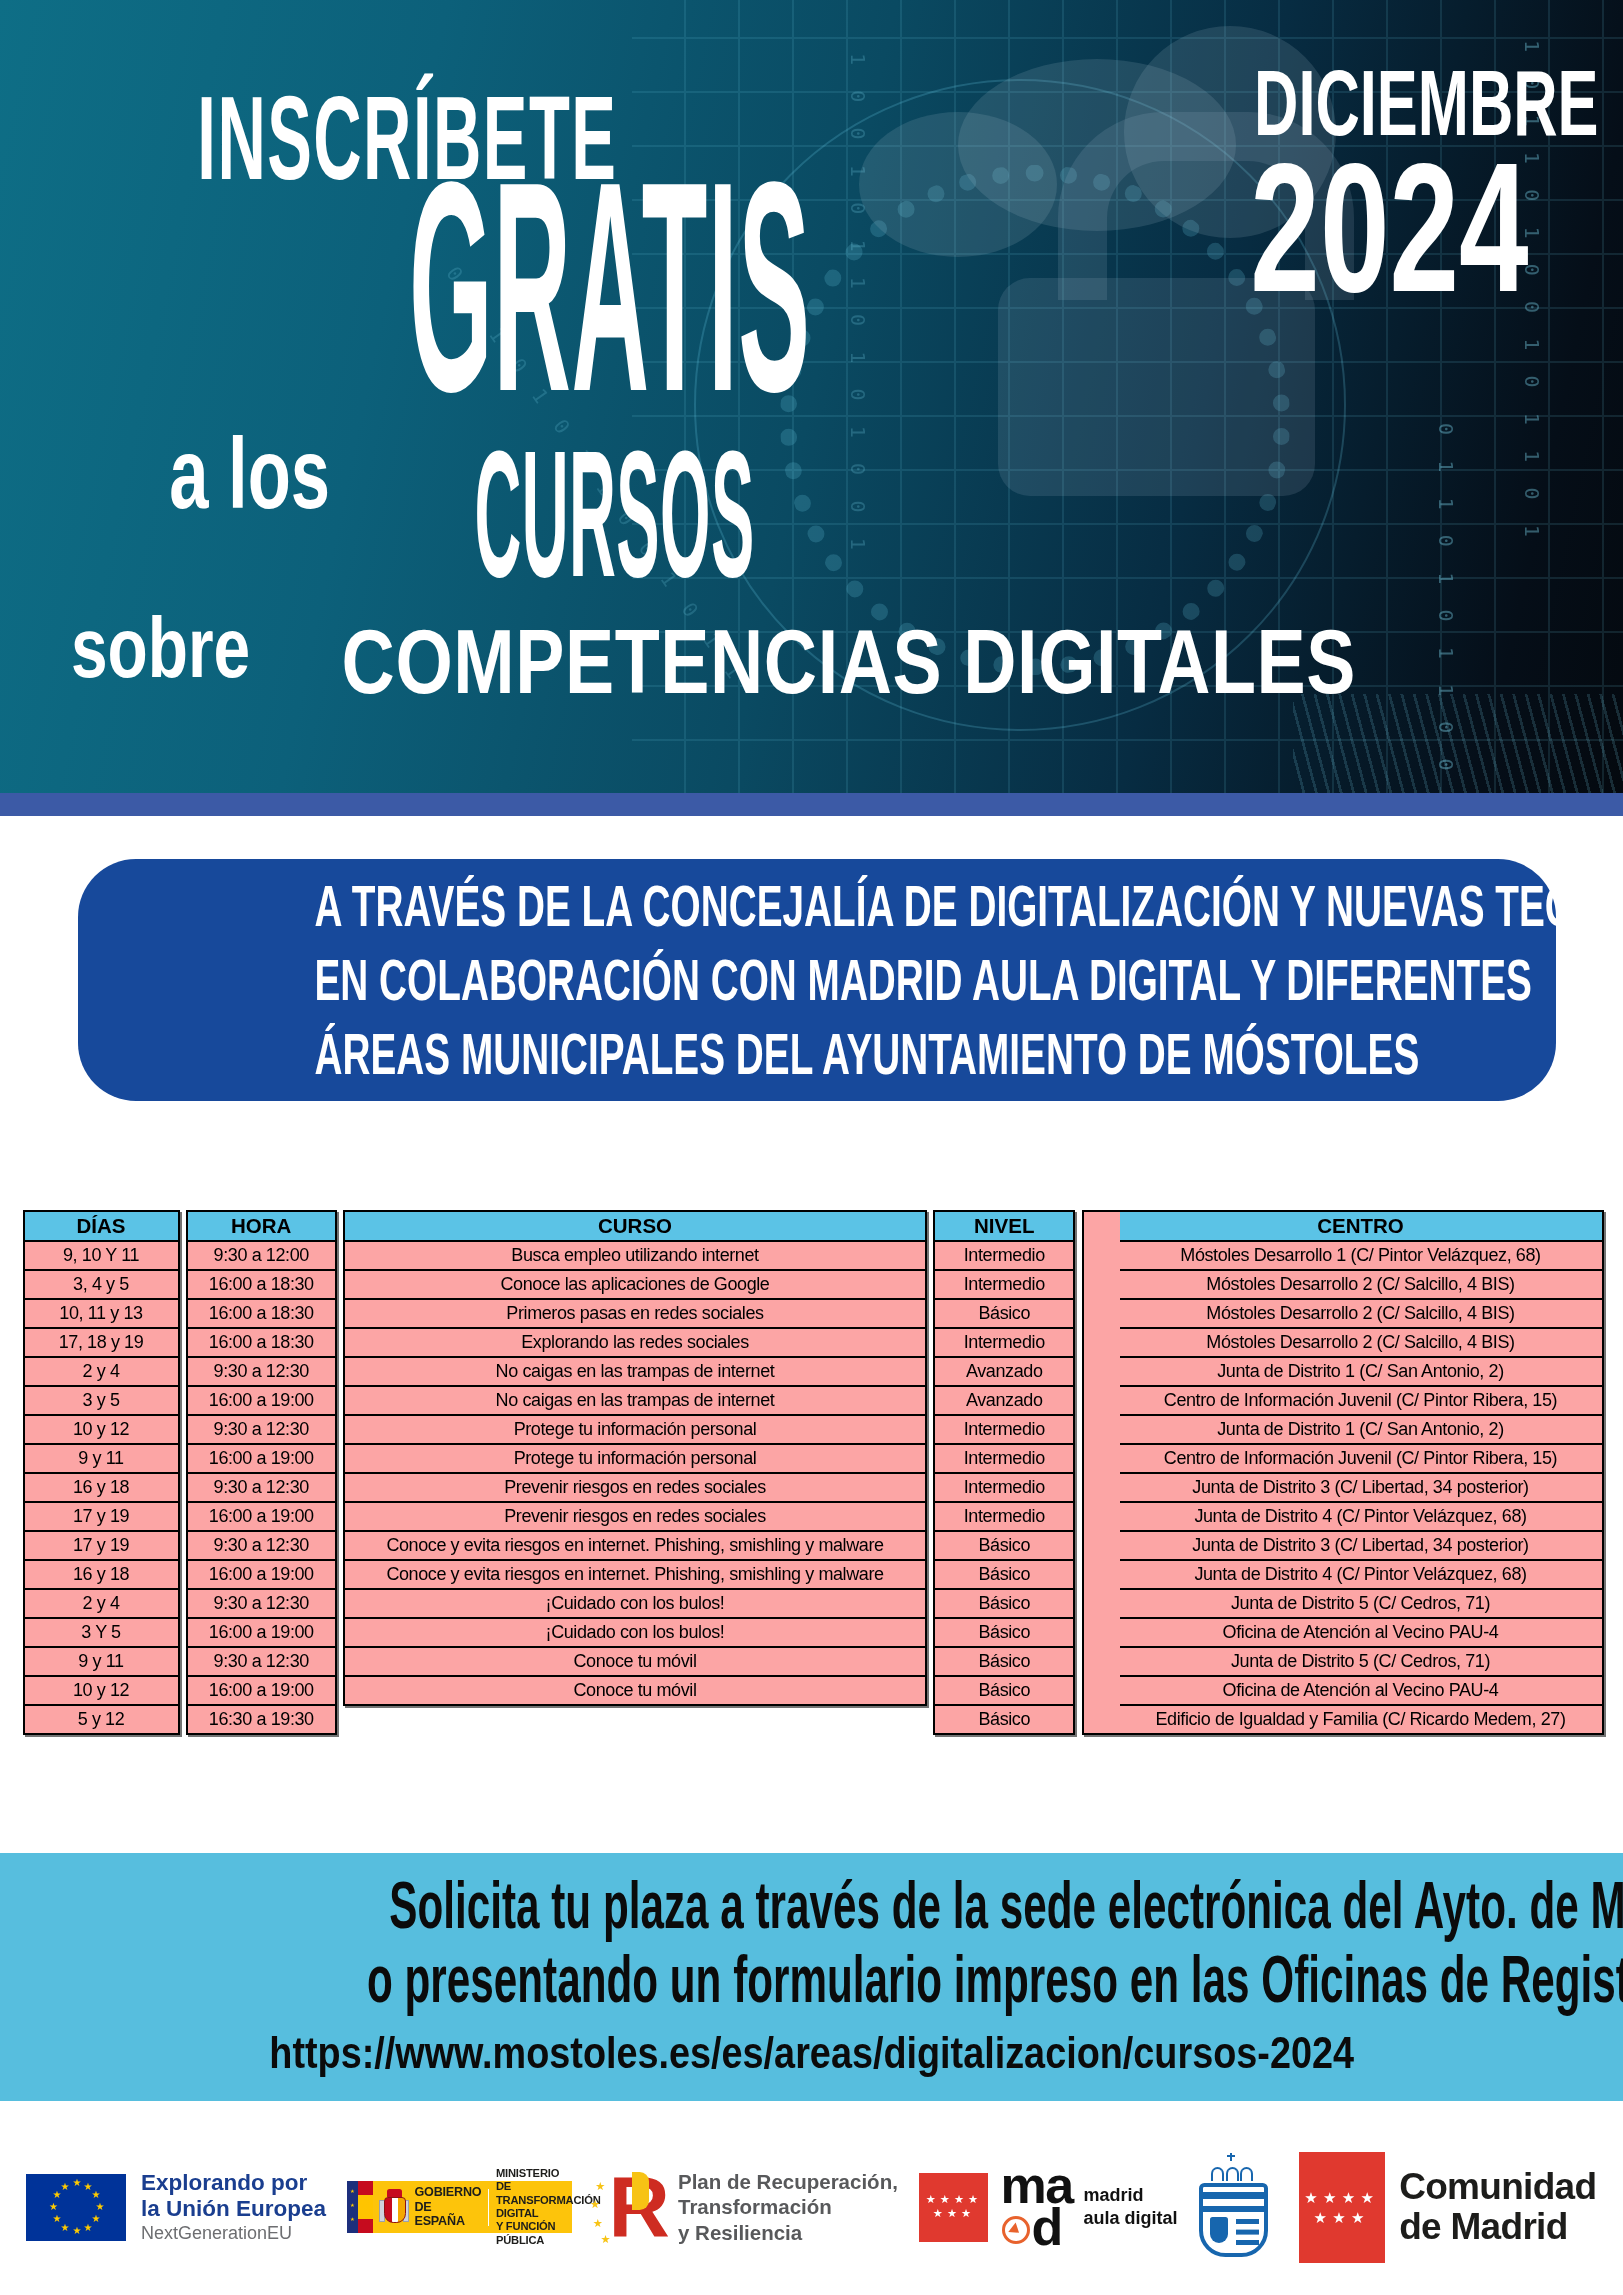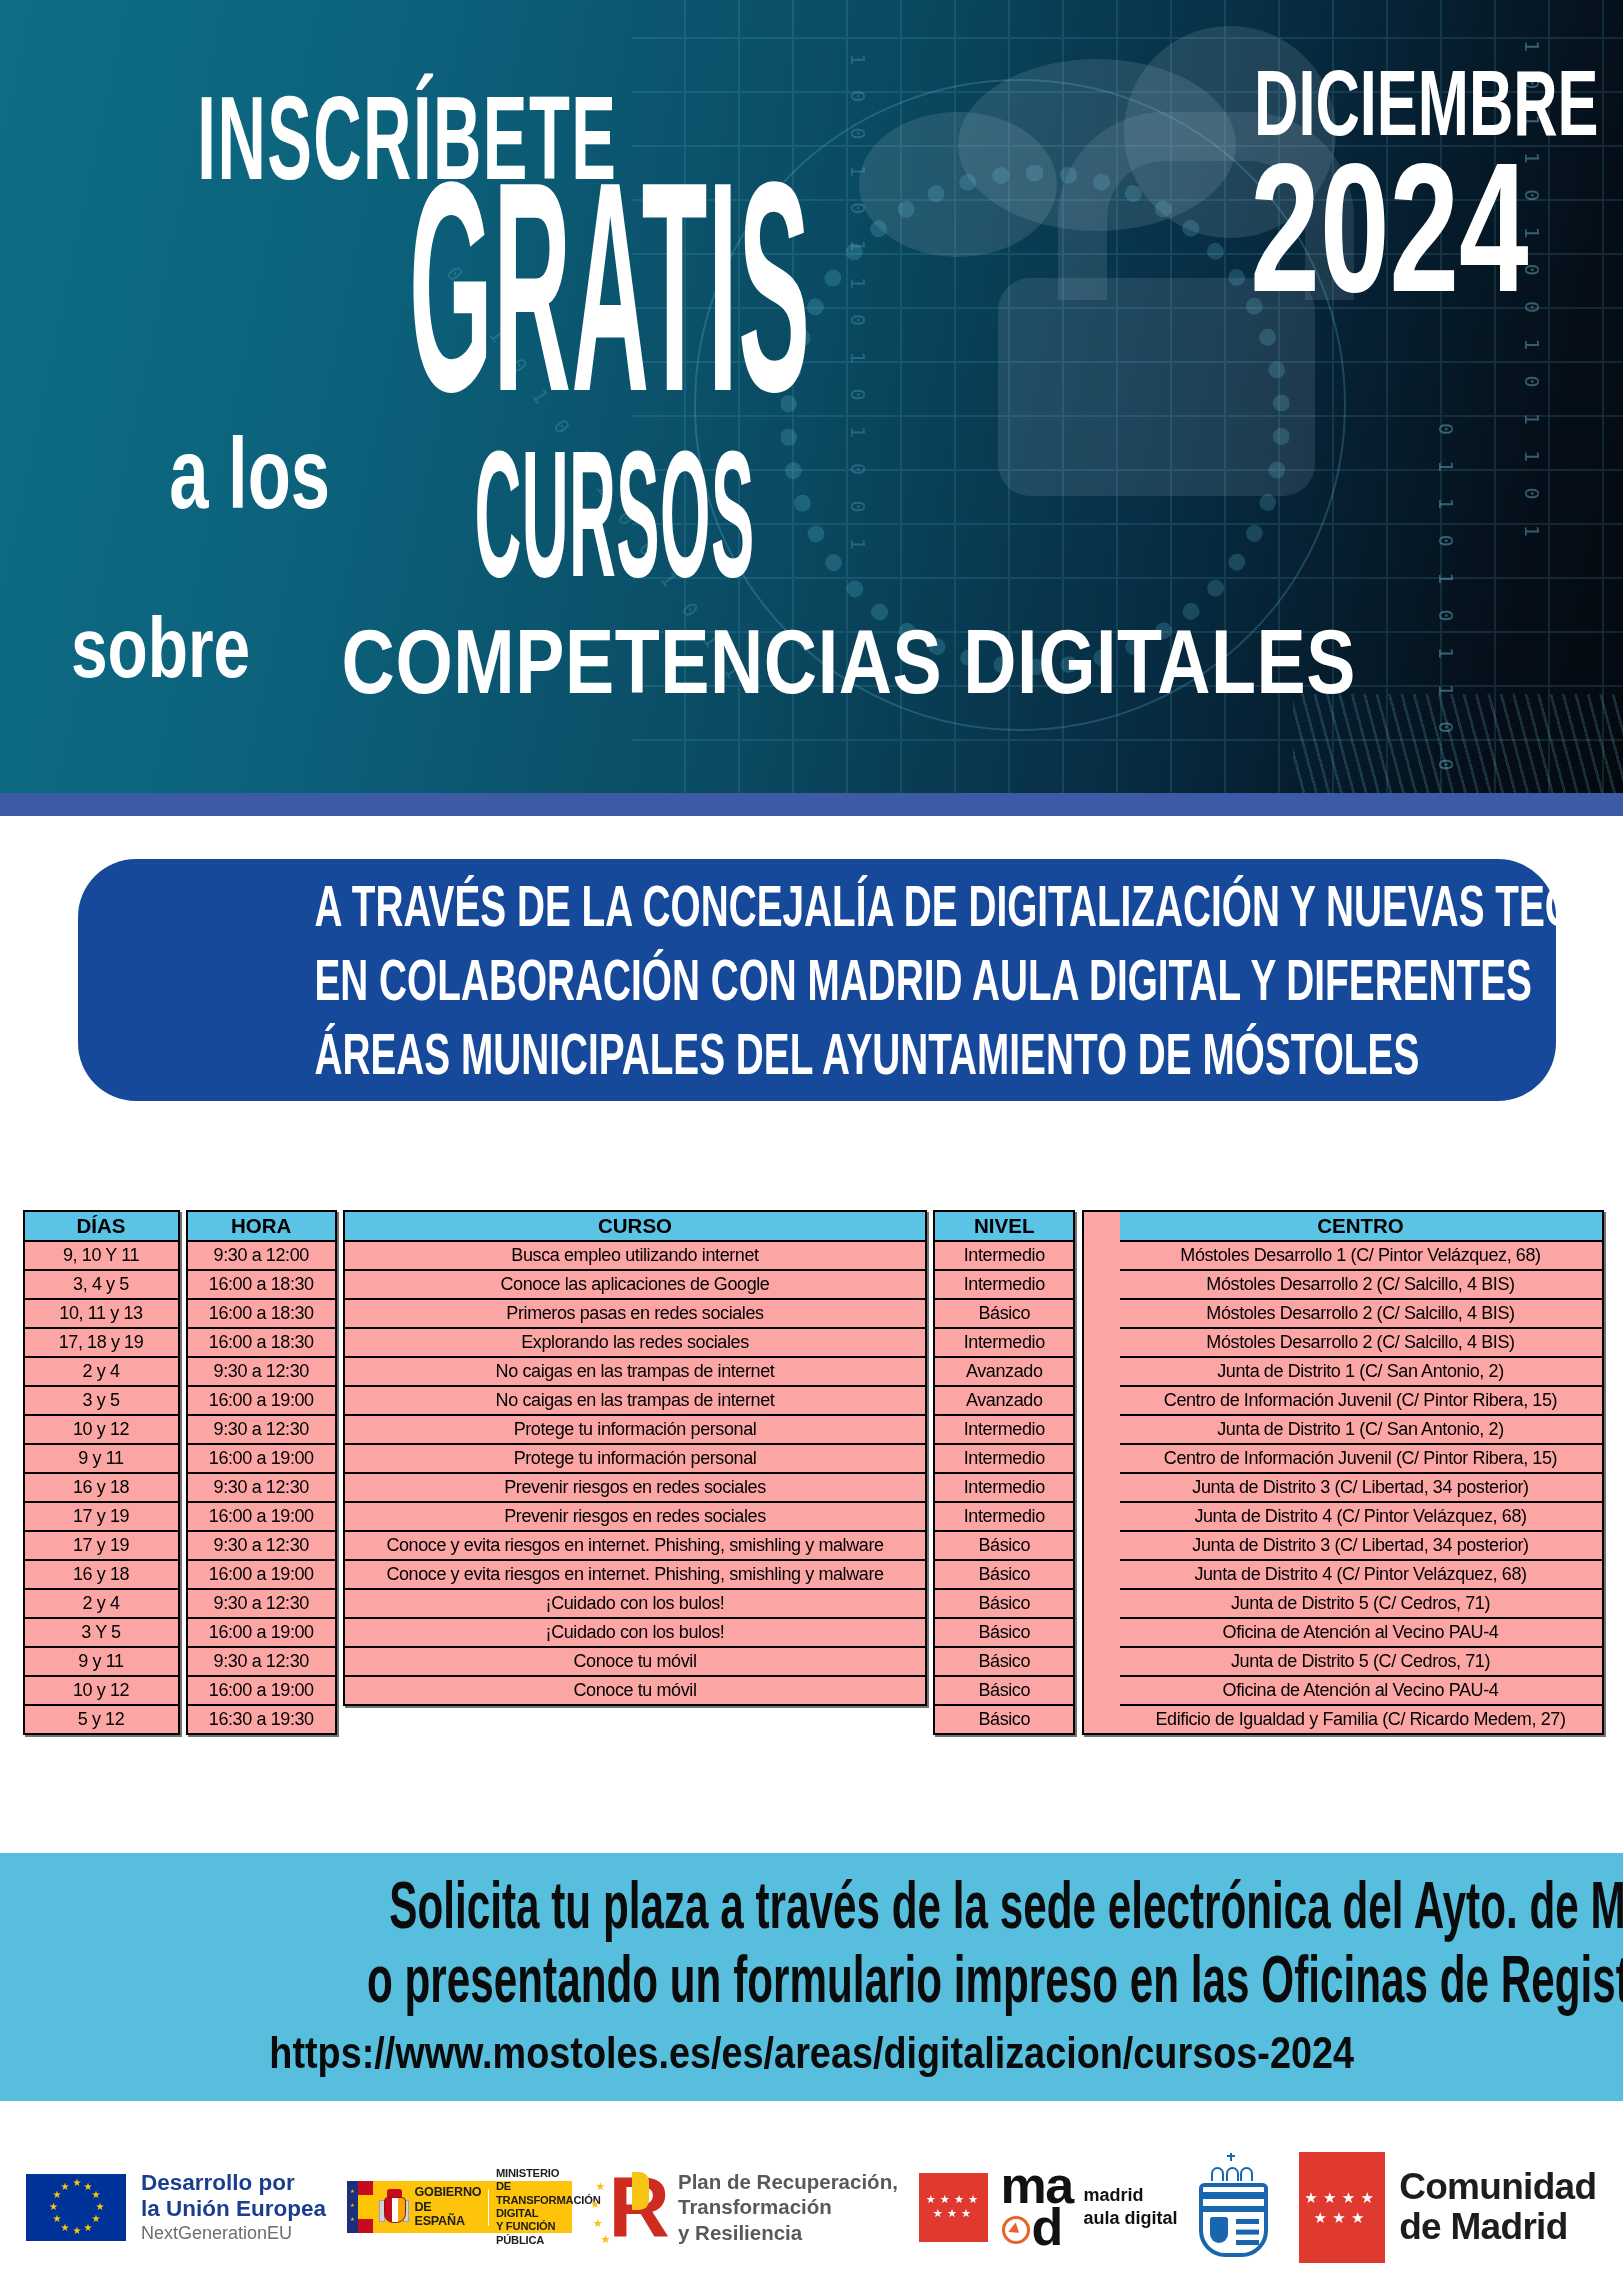--- a/index.html
+++ b/index.html
@@ -314,21 +314,21 @@
         <span class="eu-star">★</span>
         <span class="eu-star">★</span>
         <span class="eu-star">★</span>
         <span class="eu-star">★</span>
         <span class="eu-star">★</span>
         <span class="eu-star">★</span>
         <span class="eu-star">★</span>
     </div>
     <div class="eu-text">
       <div class="eu-fin">
-          <div>Desarrollo por</div>
+          <div>Explorando por</div>
           <div>la Unión Europea</div>
         </div>
       <div class="eu-next">NextGenerationEU</div>
     </div>
   </div>
 
   <div class="logo gob">
     <div class="gob-eustrip">
       <span class="eu-star">★</span>
         <span class="eu-star">★</span>

